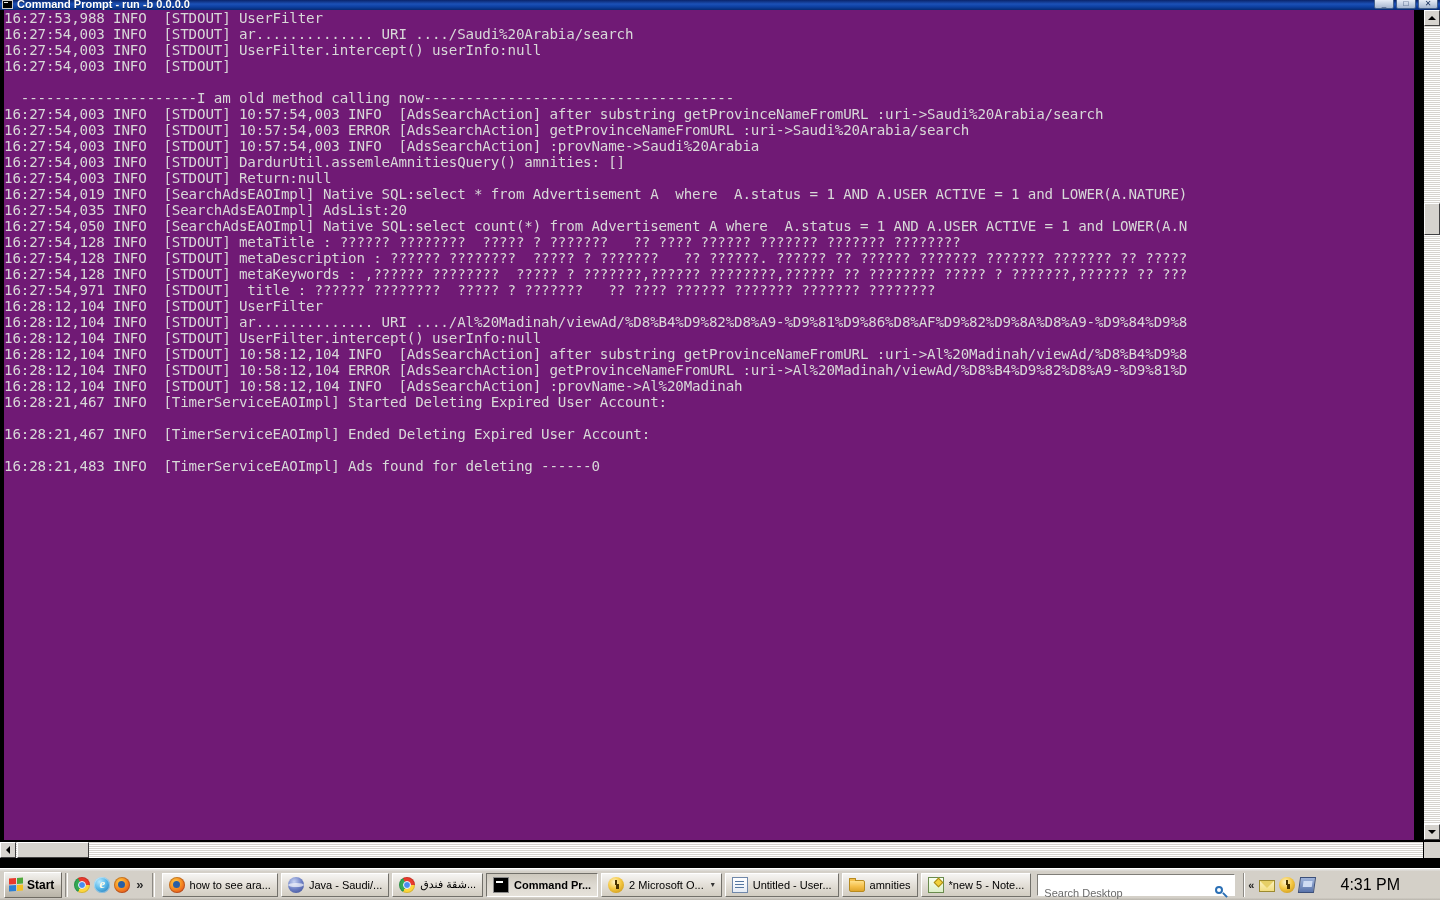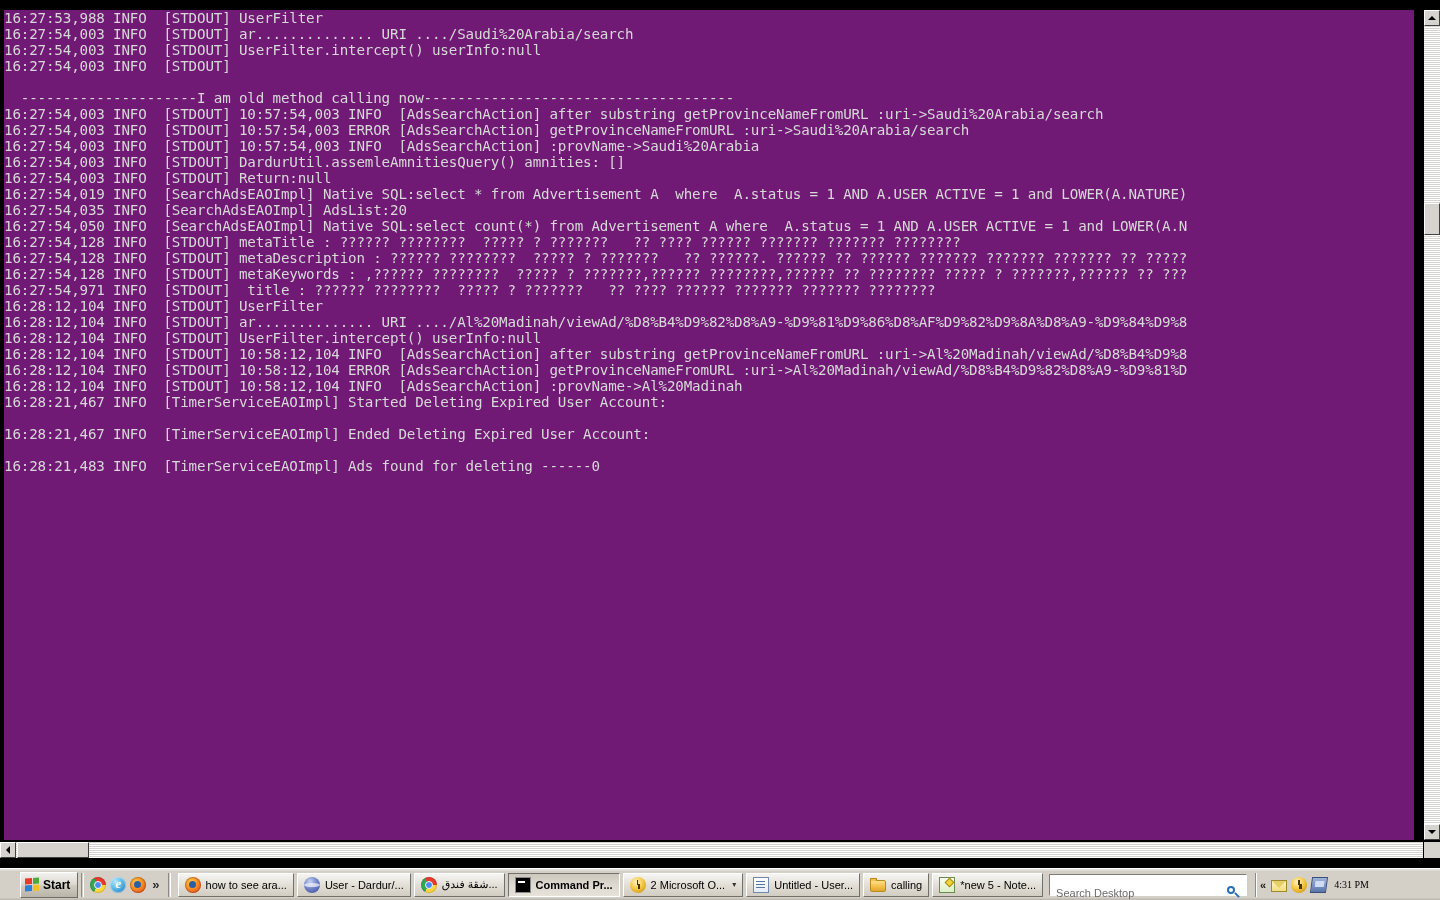--- a/index.html
+++ b/index.html
@@ -222,21 +222,21 @@
     box-sizing: border-box;
     display: flex;
     align-items: center;
     font-size: 11px;
   }
 
   #start-button {
     display: flex;
     align-items: center;
     height: 26px;
-    margin-left: 20px;
+    margin-left: 4px;
     padding: 0 7px 0 4px;
     background: linear-gradient(to bottom, #f2f1ee 0%, #dedad2 45%, #cfcabf 55%, #b9b4a8 100%);
     border: 1px solid;
     border-color: #ffffff #6f6b63 #6f6b63 #ffffff;
     box-sizing: border-box;
     gap: 4px;
     flex: none;
   }
   #start-flag {
     width: 14px; height: 13px;
@@ -555,35 +555,50 @@
     transform: skewX(-8deg);
   }
   .ico-network::after {
     content: "";
     position: absolute;
     left: 3px; top: 3px;
     width: 9px; height: 6px;
     background: #cfdcf3;
   }
   #clock {
-    font-family: Liberation Serif, serif;
-    font-size: 10px;
+    font-family: Liberation Sans, sans-serif;
+    font-size: 16px;
     color: #000;
-    margin-left: 2px;
+    margin-left: 20px;
     white-space: nowrap;
     flex: none;
   }
 </style>
 </head>
 <body>
 
 <div id="screen">
 
   <div id="console-window">
 
+    <div id="title-bar">
+      <span id="title-icon"></span>
+      <span id="title-text">Command Prompt - run  -b 0.0.0.0</span>
+      <span id="title-buttons">
+        <span class="title-btn">
+          <span class="glyph">_</span>
+        </span>
+        <span class="title-btn">
+          <span class="glyph">□</span>
+        </span>
+        <span class="title-btn">
+          <span class="glyph">✕</span>
+        </span>
+      </span>
+    </div>
 
     <div id="console-text"><div class="line">16:27:53,988 INFO  [STDOUT] UserFilter</div><div class="line">16:27:54,003 INFO  [STDOUT] ar.............. URI ..../Saudi%20Arabia/search</div><div class="line">16:27:54,003 INFO  [STDOUT] UserFilter.intercept() userInfo:null</div><div class="line">16:27:54,003 INFO  [STDOUT]</div><div class="line"></div><div class="line">  ---------------------I am old method calling now-------------------------------------</div><div class="line">16:27:54,003 INFO  [STDOUT] 10:57:54,003 INFO  [AdsSearchAction] after substring getProvinceNameFromURL :uri-&gt;Saudi%20Arabia/search</div><div class="line">16:27:54,003 INFO  [STDOUT] 10:57:54,003 ERROR [AdsSearchAction] getProvinceNameFromURL :uri-&gt;Saudi%20Arabia/search</div><div class="line">16:27:54,003 INFO  [STDOUT] 10:57:54,003 INFO  [AdsSearchAction] :provName-&gt;Saudi%20Arabia</div><div class="line">16:27:54,003 INFO  [STDOUT] DardurUtil.assemleAmnitiesQuery() amnities: []</div><div class="line">16:27:54,003 INFO  [STDOUT] Return:null</div><div class="line">16:27:54,019 INFO  [SearchAdsEAOImpl] Native SQL:select * from Advertisement A  where  A.status = 1 AND A.USER_ACTIVE = 1 and LOWER(A.NATURE)</div><div class="line">16:27:54,035 INFO  [SearchAdsEAOImpl] AdsList:20</div><div class="line">16:27:54,050 INFO  [SearchAdsEAOImpl] Native SQL:select count(*) from Advertisement A where  A.status = 1 AND A.USER_ACTIVE = 1 and LOWER(A.N</div><div class="line">16:27:54,128 INFO  [STDOUT] metaTitle : ?????? ????????  ????? ? ???????   ?? ???? ?????? ??????? ??????? ????????</div><div class="line">16:27:54,128 INFO  [STDOUT] metaDescription : ?????? ????????  ????? ? ???????   ?? ??????. ?????? ?? ?????? ??????? ??????? ??????? ?? ?????</div><div class="line">16:27:54,128 INFO  [STDOUT] metaKeywords : ,?????? ????????  ????? ? ???????,?????? ????????,?????? ?? ???????? ????? ? ???????,?????? ?? ???</div><div class="line">16:27:54,971 INFO  [STDOUT]  title : ?????? ????????  ????? ? ???????   ?? ???? ?????? ??????? ??????? ????????</div><div class="line">16:28:12,104 INFO  [STDOUT] UserFilter</div><div class="line">16:28:12,104 INFO  [STDOUT] ar.............. URI ..../Al%20Madinah/viewAd/%D8%B4%D9%82%D8%A9-%D9%81%D9%86%D8%AF%D9%82%D9%8A%D8%A9-%D9%84%D9%8</div><div class="line">16:28:12,104 INFO  [STDOUT] UserFilter.intercept() userInfo:null</div><div class="line">16:28:12,104 INFO  [STDOUT] 10:58:12,104 INFO  [AdsSearchAction] after substring getProvinceNameFromURL :uri-&gt;Al%20Madinah/viewAd/%D8%B4%D9%8</div><div class="line">16:28:12,104 INFO  [STDOUT] 10:58:12,104 ERROR [AdsSearchAction] getProvinceNameFromURL :uri-&gt;Al%20Madinah/viewAd/%D8%B4%D9%82%D8%A9-%D9%81%D</div><div class="line">16:28:12,104 INFO  [STDOUT] 10:58:12,104 INFO  [AdsSearchAction] :provName-&gt;Al%20Madinah</div><div class="line">16:28:21,467 INFO  [TimerServiceEAOImpl] Started Deleting Expired User Account:</div><div class="line"></div><div class="line">16:28:21,467 INFO  [TimerServiceEAOImpl] Ended Deleting Expired User Account:</div><div class="line"></div><div class="line">16:28:21,483 INFO  [TimerServiceEAOImpl] Ads found for deleting ------0</div></div>
 
     <div id="vscroll">
       <div class="sb-btn" id="vscroll-up">
         <span class="arrow arrow-up"></span>
       </div>
       <div id="vthumb"></div>
       <div class="sb-btn" id="vscroll-down">
         <span class="arrow arrow-down"></span>
@@ -623,42 +638,42 @@
 
     <div class="tb-sep"></div>
 
     <div id="task-buttons">
         <div class="task-btn">
           <span class="tb-ico ico-firefox"></span>
           <span class="tb-label">how to see ara...</span>
         </div>
         <div class="task-btn">
           <span class="tb-ico ico-java"></span>
-          <span class="tb-label">User - Dardur/...</span>
+          <span class="tb-label">Java - Saudi/...</span>
         </div>
         <div class="task-btn">
           <span class="tb-ico ico-chrome"></span>
           <span class="tb-label">شقة فندق...</span>
         </div>
         <div class="task-btn active">
           <span class="tb-ico ico-cmd"></span>
           <span class="tb-label">Command Pr...</span>
         </div>
         <div class="task-btn">
           <span class="tb-ico ico-outlook"></span>
           <span class="tb-label">2 Microsoft O...</span>
           <span class="tb-caret">▾</span>
         </div>
         <div class="task-btn">
           <span class="tb-ico ico-notepad"></span>
           <span class="tb-label">Untitled - User...</span>
         </div>
         <div class="task-btn">
           <span class="tb-ico ico-folder"></span>
-          <span class="tb-label">calling</span>
+          <span class="tb-label">amnities</span>
         </div>
         <div class="task-btn">
           <span class="tb-ico ico-newdoc"></span>
           <span class="tb-label">*new  5 - Note...</span>
         </div>
       </div>
 
     <div id="search-desktop">
       <input id="search-input" type="text" placeholder="Search Desktop" style="">
       <span id="search-icon-btn"></span>

